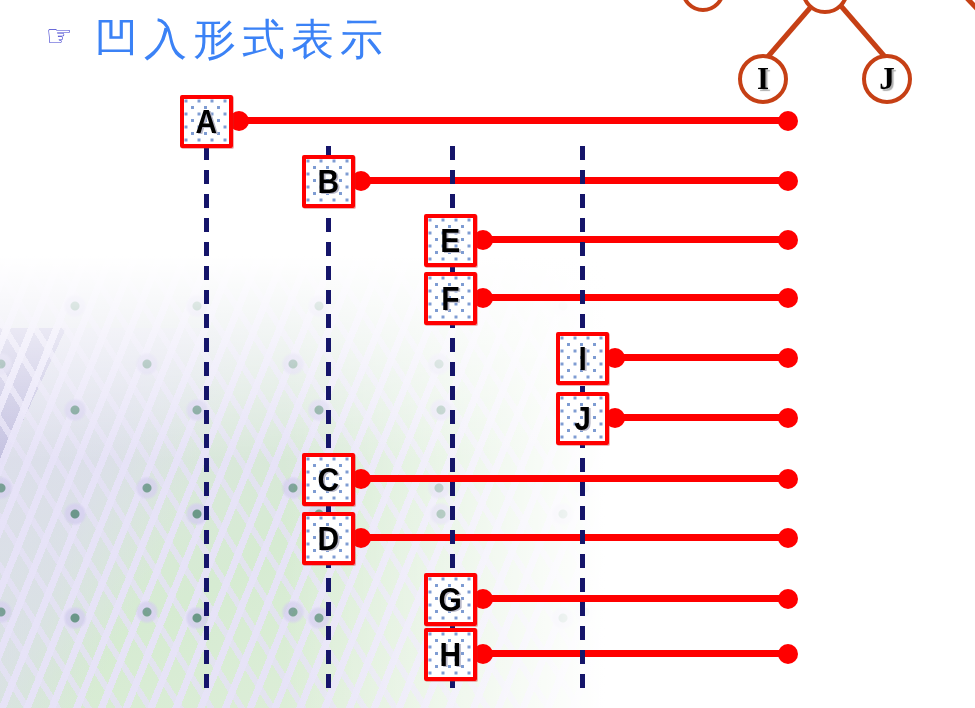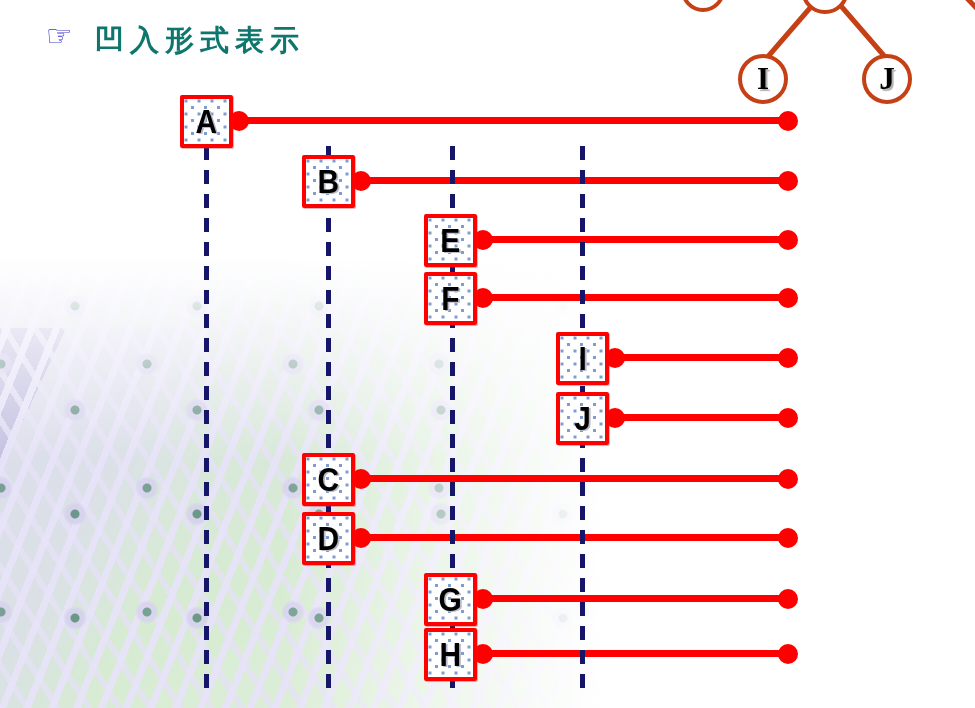--- a/index.html
+++ b/index.html
@@ -23,21 +23,21 @@
     background-size:auto,auto,122px 104px,146px 124px,auto,auto,460px 380px,auto;
     background-position:0 0,0 0,14px 22px,74px 70px,0 0,0 0,0 100%,0 0;
   }
   .title-row{position:absolute;left:46px;top:14px;z-index:6;display:flex;align-items:flex-start;}
   .hand-bullet{
     color:#3a3acd;font-size:30px;line-height:44px;margin-right:22px;
     font-family:"DejaVu Sans",sans-serif;
   }
   .slide-title{
     font-family:"Liberation Serif","DejaVu Serif",serif;
-    font-size:29px;line-height:52px;color:#0f766e;letter-spacing:6px;font-weight:700;
+    font-size:43px;line-height:52px;color:#3b82f6;letter-spacing:6px;font-weight:400;
   }
   
   .tree-frag{position:absolute;left:660px;top:0;width:320px;height:118px;z-index:5;}
   .tree-frag svg{position:absolute;left:0;top:0;overflow:visible;}
   .tree-node-letter{
     position:absolute;width:46px;height:46px;display:flex;align-items:center;justify-content:center;
     font-family:"Liberation Serif","DejaVu Serif",serif;font-weight:bold;font-size:31px;color:#000;
     text-shadow:2px 2px 1px #aeaeae;
   }
   

